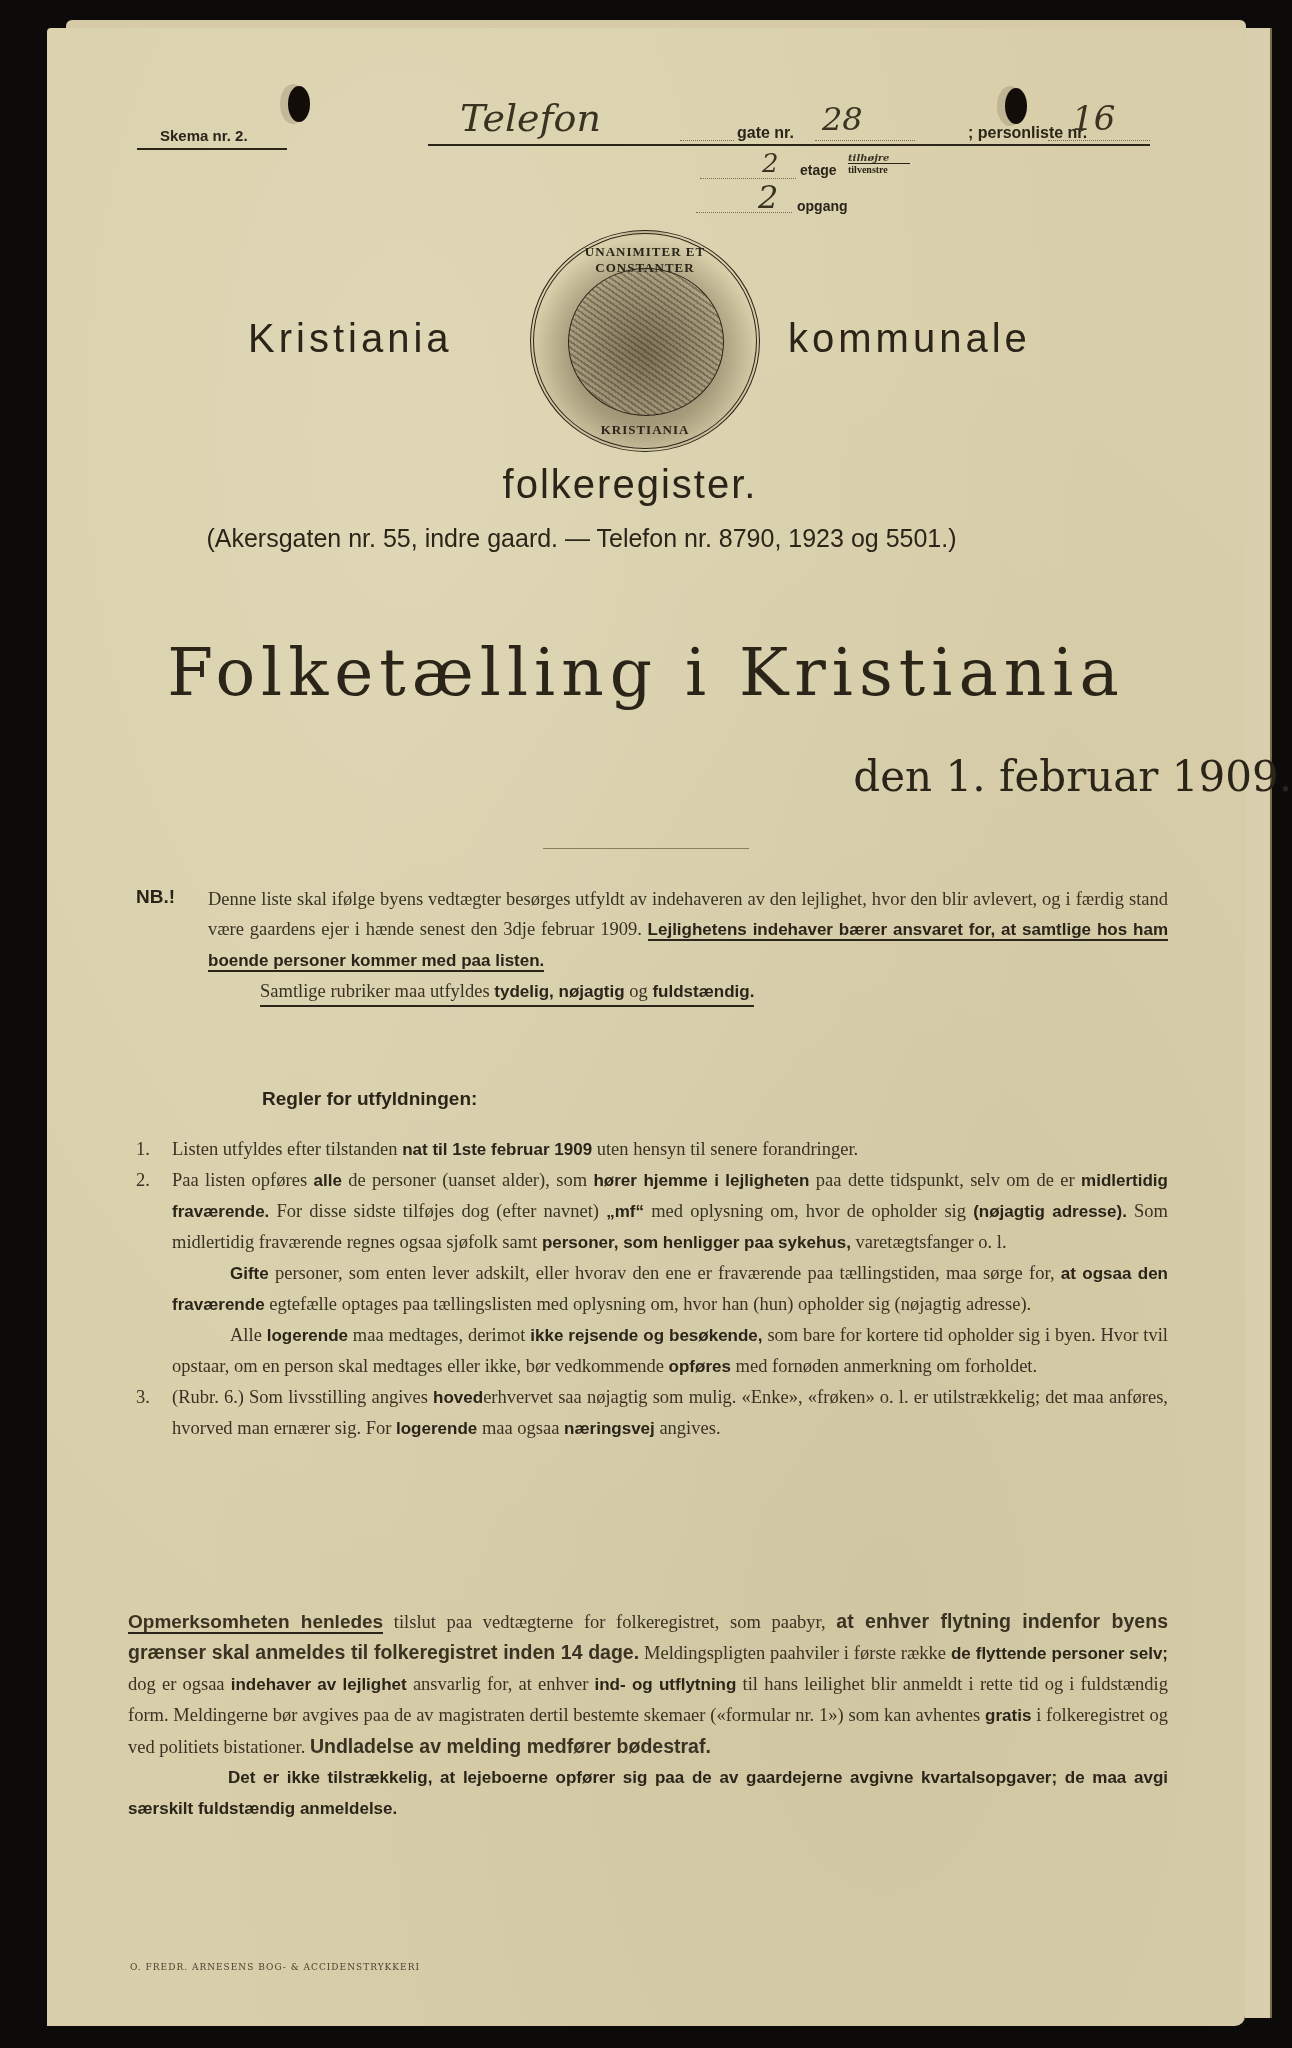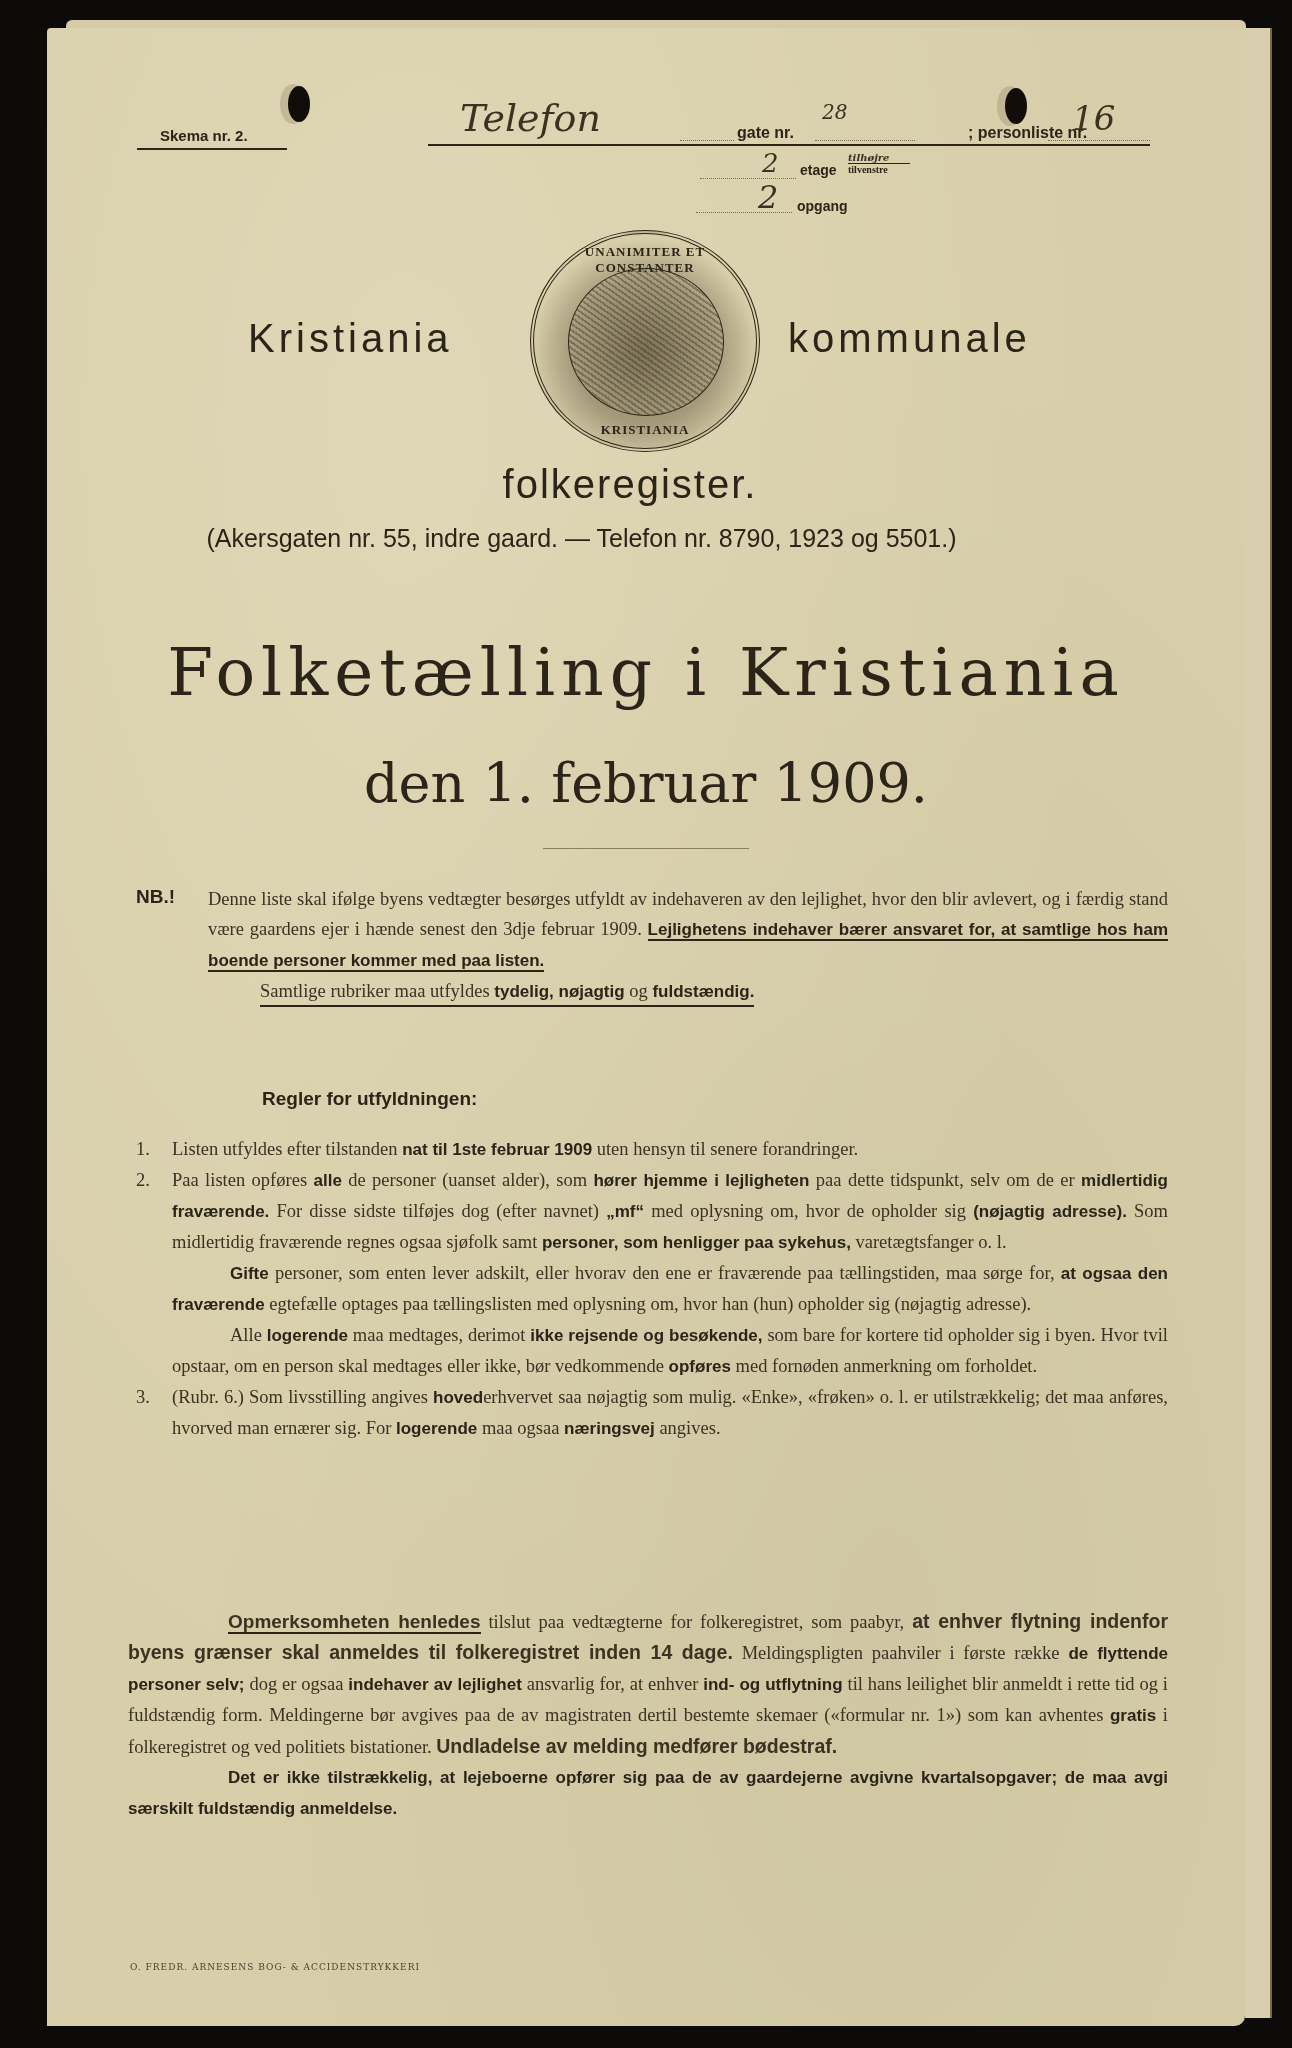--- a/index.html
+++ b/index.html
@@ -29,21 +29,21 @@
   }
   .sans { font-family:"Liberation Sans", sans-serif; }
   .hand { font-family:"DejaVu Serif", serif; font-style:italic; color:#3b3322; }
   .ul { border-bottom:2px solid #2b2519; }
 
   .skema { left:160px; top:127px; font-size:15px; font-weight:bold; }
   .skema-line { left:137px; top:148px; width:150px; height:2px; background:#2b2519; }
   .street-line { left:428px; top:144px; width:722px; height:2px; background:#2b2519; }
   .street-val { left:460px; top:96px; font-size:38px; }
   .gate-lbl { left:737px; top:124px; font-size:16px; font-weight:bold; }
-  .gate-val { left:822px; top:100px; font-size:20px; }
+  .gate-val { left:822px; top:100px; font-size:32px; }
   .pers-lbl { left:920px; top:124px; font-size:16px; font-weight:bold;margin-left:48px; }
   .pers-val { left:1072px; top:98px; font-size:34px; }
   .etage-num { left:762px; top:148px; font-size:26px; }
   .etage-lbl { left:800px; top:162px; font-size:14px; font-weight:bold; }
   .etage-frac { left:848px; top:152px; width:62px; text-align:left;font-weight:bold; }
   .etage-frac .top { font-size:10px; border-bottom:1px solid #2b2519; display:block; }
   .etage-frac .bot { font-size:10px; display:block; }
   .opgang-num { left:758px; top:178px; font-size:32px; }
   .opgang-lbl { left:797px; top:198px; font-size:14px; font-weight:bold; }
   .dots { border-bottom:1px dotted #7a6f52; height:0; position:absolute; }
@@ -58,39 +58,39 @@
   .seal-inner {
     position:absolute; left:34px; top:34px; width:154px; height:146px; border-radius:50%;
     border:1px solid #2b2519;
     background:repeating-linear-gradient(35deg, rgba(43,37,25,0.35) 0 2px, rgba(0,0,0,0) 2px 5px);
   }
   .seal-text { position:absolute; width:100%; text-align:center; font-size:13px; font-weight:bold; letter-spacing:1px; }
   .folkereg { left:0; width:1260px; top:462px; text-align:center; font-size:40px; letter-spacing:2px; }
   .addr { left:0; width:1163px; top:524px; text-align:center; font-size:25px; }
 
   .title { left:0; width:1292px; top:634px; text-align:center; font-size:66px; letter-spacing:6px; font-family:"DejaVu Serif", serif; }
-  .subtitle { left:0; width:1292px; top:752px; text-align:center; font-size:54px; font-family:"DejaVu Serif", serif; }
+  .subtitle { left:0; width:1292px; top:752px; text-align:right; font-size:42px; font-family:"DejaVu Serif", serif; }
   .divider { left:543px; top:848px; width:206px; height:1px; background:#8c7f5c; }
 
   .body-text { font-size:18.5px; line-height:30px; color:#3a3222; }
   .nb-label { left:136px; top:886px; font-size:19px; font-weight:bold; font-family:"Liberation Sans", sans-serif; }
   .nb-block { left:208px; top:884px; width:960px; text-align:justify; }
   .nb-block b { font-family:"Liberation Sans", sans-serif; font-size:17px; color:#2b2519; }
 
   .regler-h { left:262px; top:1088px; font-size:19px; font-weight:bold; font-family:"Liberation Sans", sans-serif; }
   .rules { left:136px; top:1134px; width:1032px; }
   .rule { position:relative; padding-left:36px; text-align:justify; }
   .rule .num { position:absolute; left:0; top:0; }
   .rule p { margin:0; }
   .rule p.indent { text-indent:58px; }
   .rules b, .notice b { font-family:"Liberation Sans", sans-serif; font-size:17px; color:#2b2519; }
 
   .notice { left:128px; top:1606px; width:1040px; text-align:justify; }
   .notice p { margin:0; }
-  .notice .lead { font-family:"Liberation Sans", sans-serif; font-weight:bold; font-size:19px; border-bottom:2px solid #2b2519; margin-left:100px; }
+  .notice .lead { font-family:"Liberation Sans", sans-serif; font-weight:bold; font-size:19px; border-bottom:2px solid #2b2519; }
   .notice .big { font-family:"Liberation Sans", sans-serif; font-weight:bold; font-size:19.5px; }
   .notice .indent { text-indent:100px; }
 
   .printer { left:130px; top:1962px; font-size:9px; letter-spacing:1px; color:#4d4330; font-family:"DejaVu Serif", serif; }
 </style>
 </head>
 <body>
 
 <div class="back-sheet"></div>
 <div class="tab"></div>

